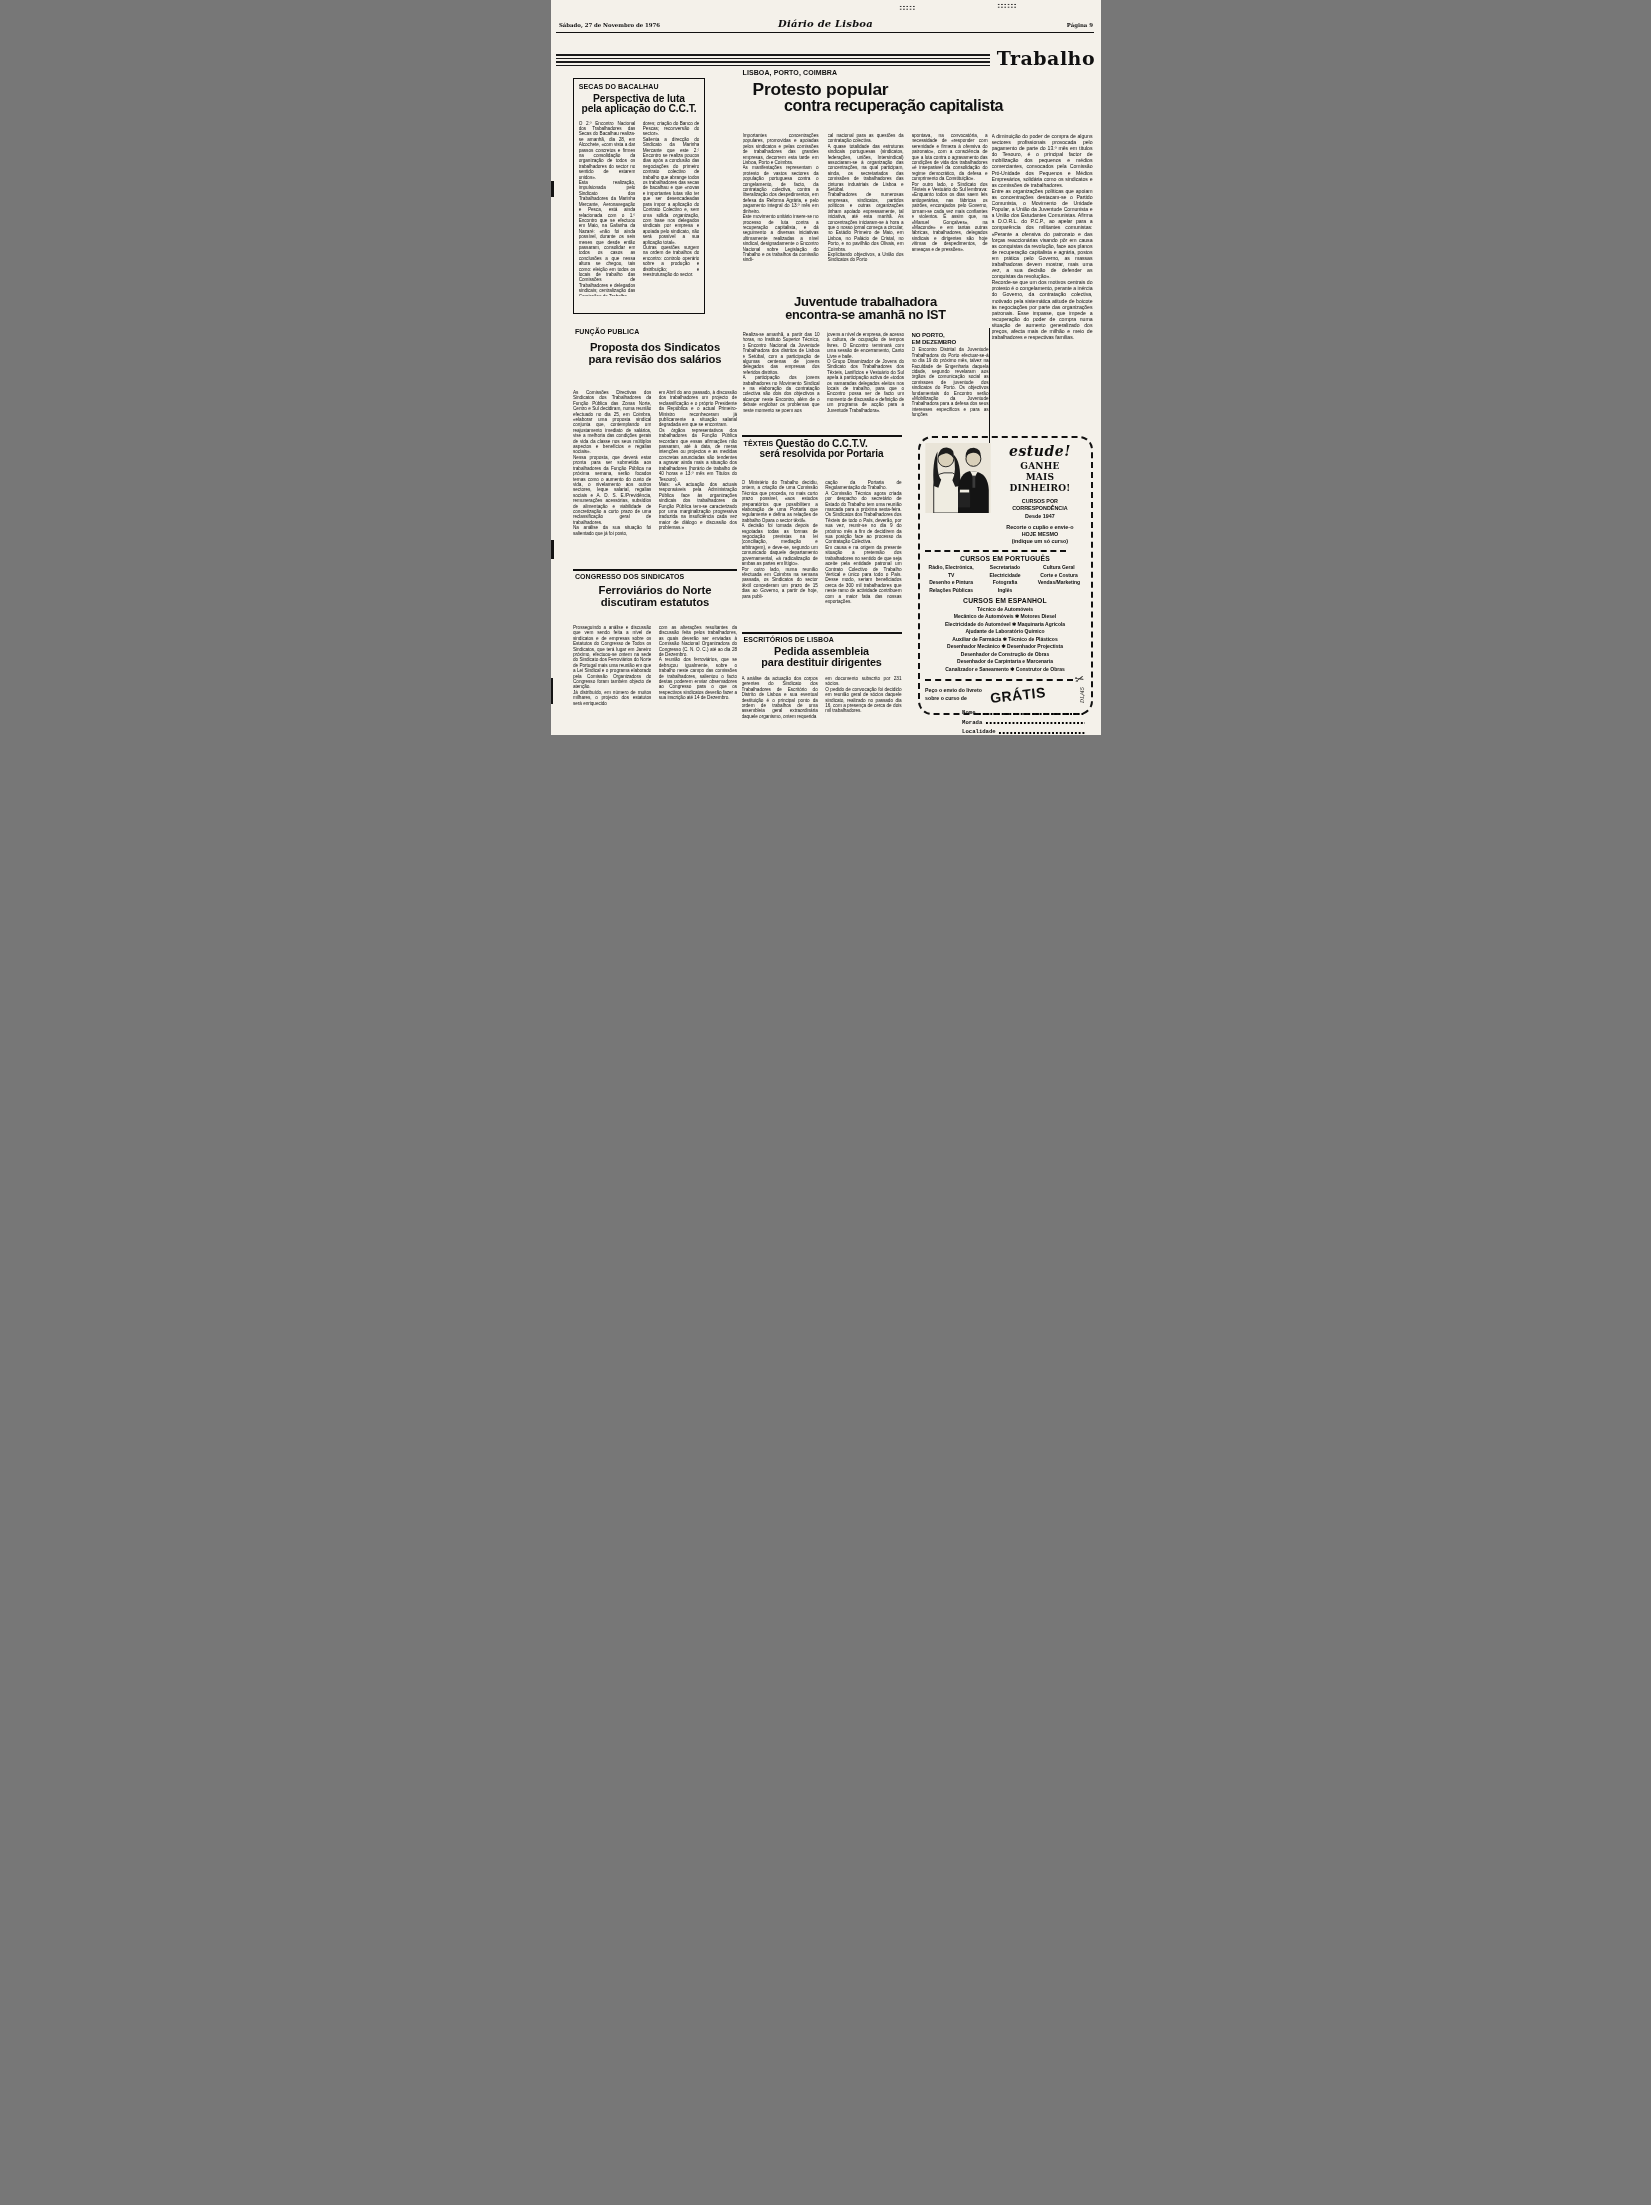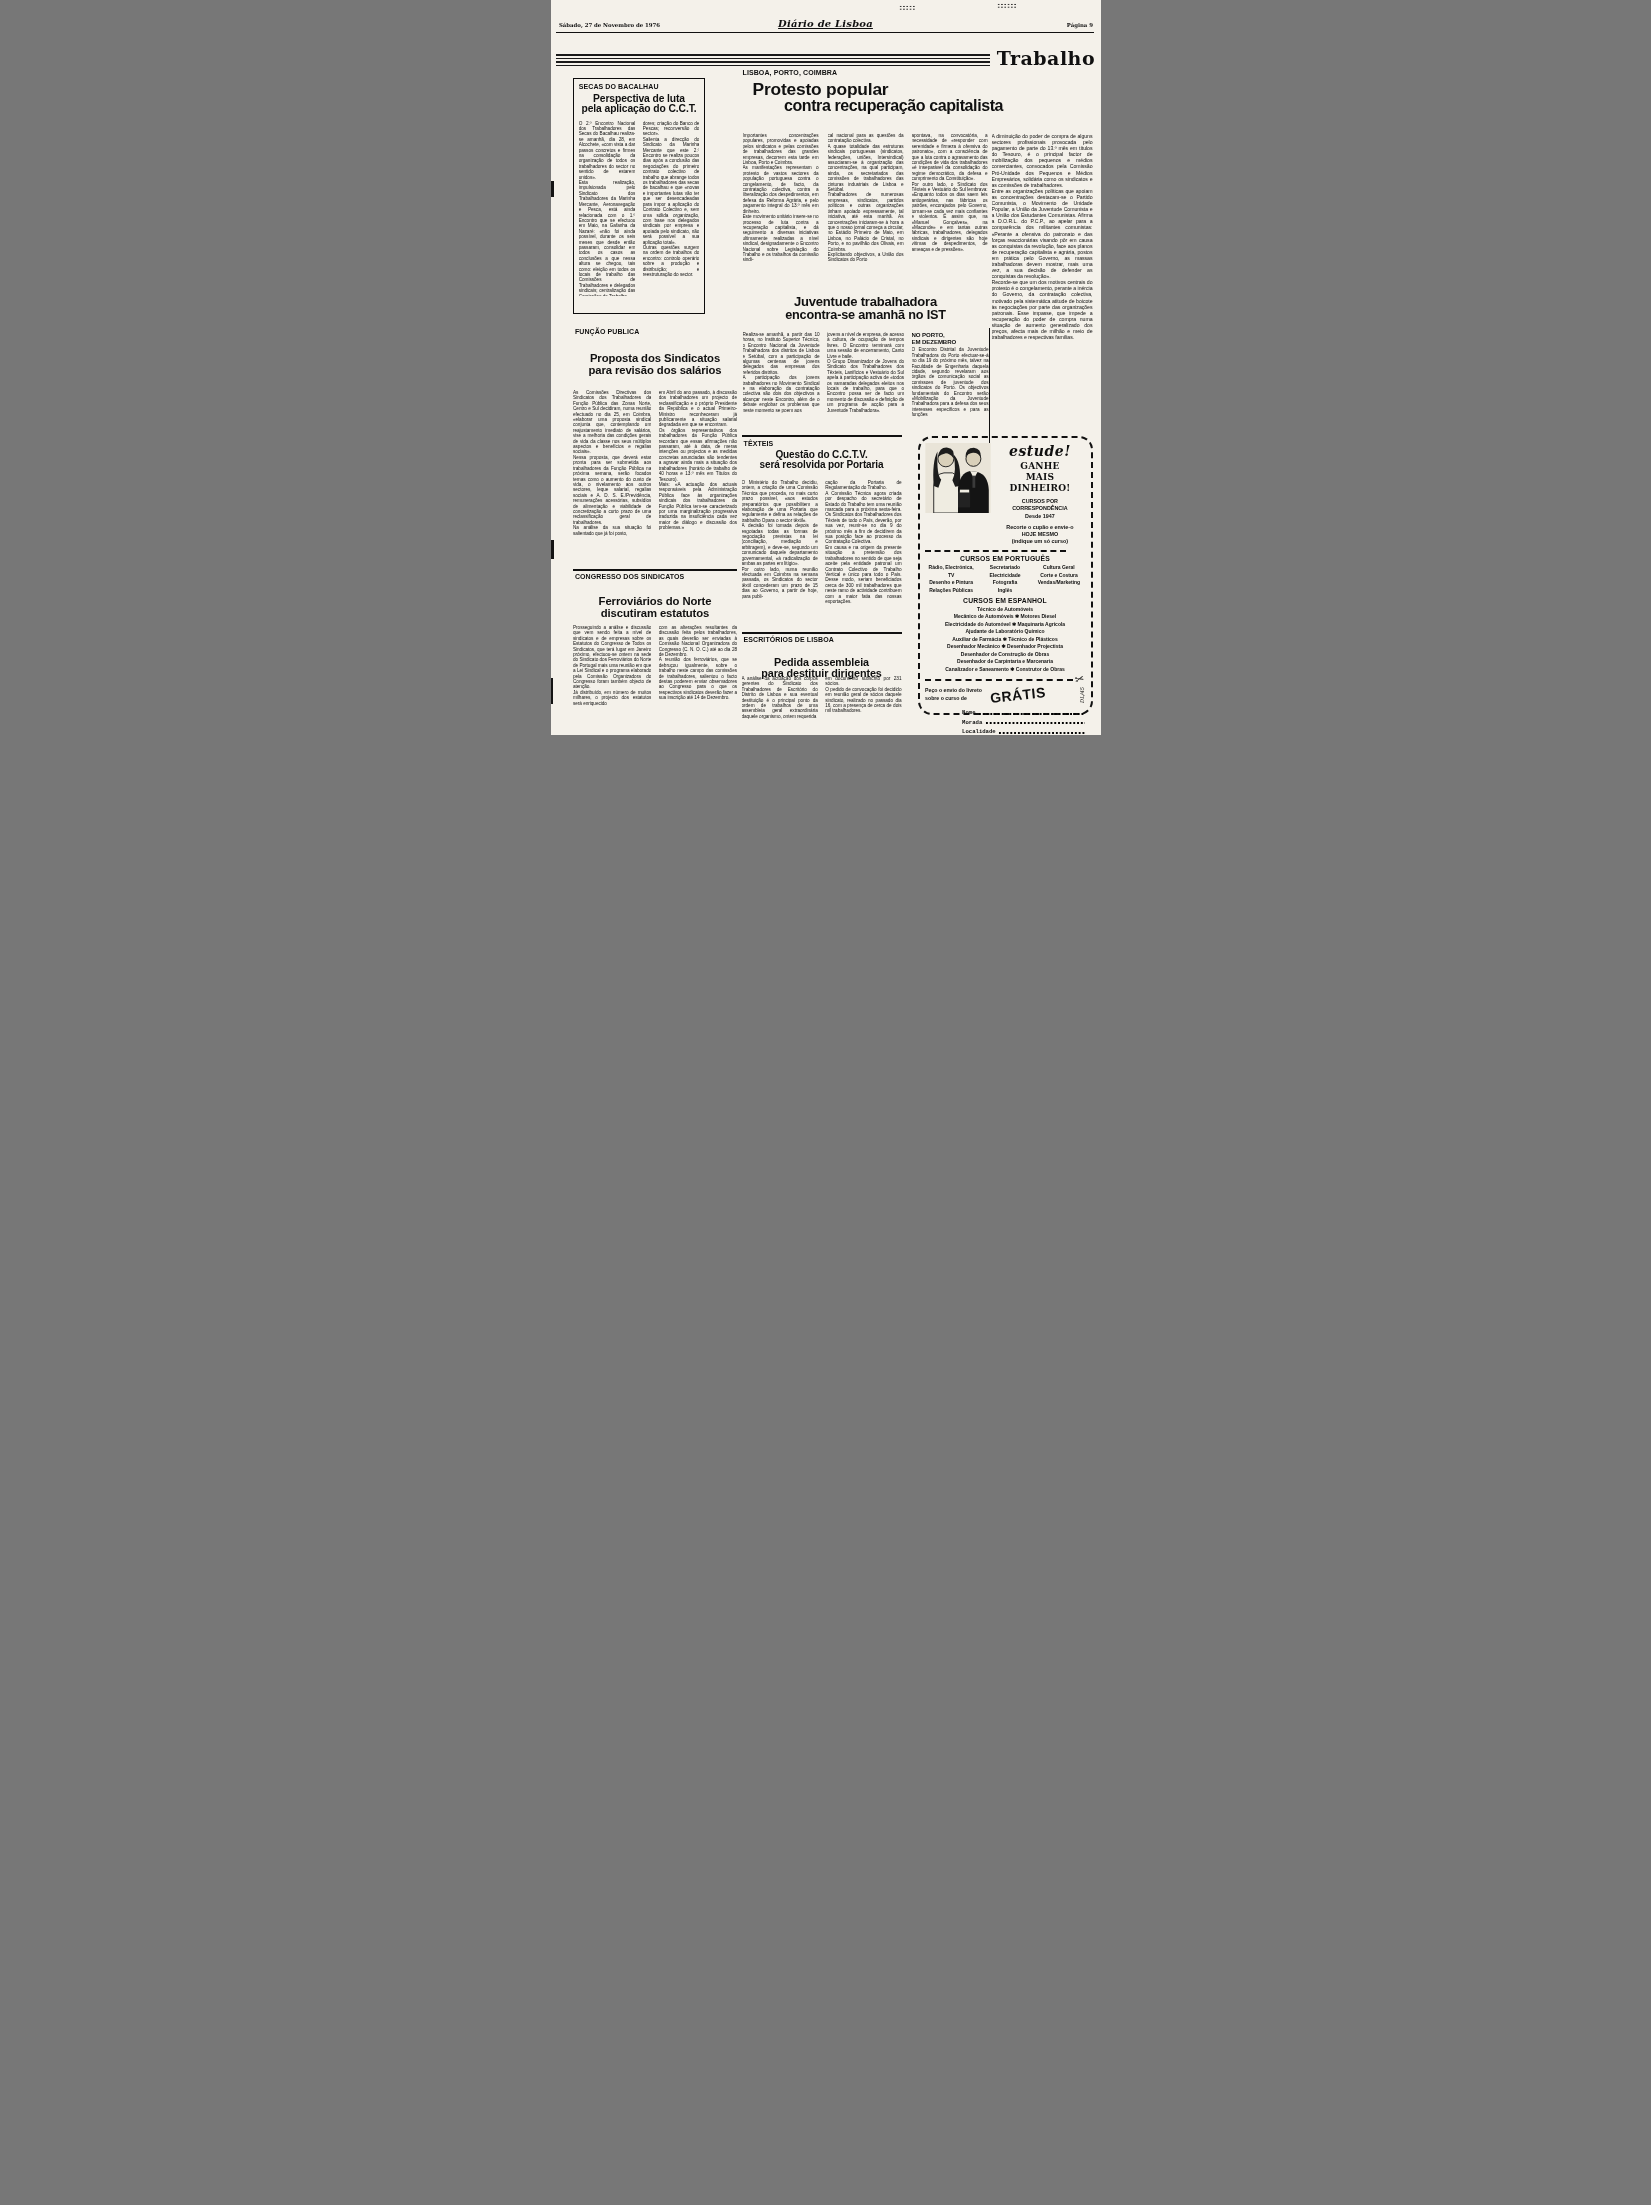--- a/index.html
+++ b/index.html
@@ -1,31 +1,31 @@
 <!DOCTYPE html>
 <html style="font-size:7.5px"><head>
 <meta charset="utf-8">
 <style>
   html,body{margin:0;padding:0;background:#777;}
   .page{position:relative;width:550px;height:735px;margin:0 auto;background:#f4f1ea;color:#101010;
         font-family:"Liberation Sans",sans-serif;overflow:hidden;}
   
   .hdr-date{position:absolute;left:8.4px;top:21.6px;font:bold 5.4px "DejaVu Serif",serif;}
   .hdr-masthead{position:absolute;left:0;right:0;top:18px;text-align:center;
-        font:bold italic 10px "DejaVu Serif",serif;letter-spacing:0.2px;text-decoration:underline;}
+        font:bold italic 10px "DejaVu Serif",serif;letter-spacing:0.2px;}
   .hdr-page{position:absolute;right:7.5px;top:21.6px;font:bold 5.4px "DejaVu Serif",serif;}
   .hdr-rule{position:absolute;left:5.6px;right:6.6px;top:32px;height:0.9px;background:#111;}
   
   .banner{position:absolute;left:5.6px;top:49px;width:539px;height:18px;display:flex;align-items:center;}
   .banner .hatch{flex:1;height:11.3px;margin-top:3.8px;
         background:repeating-linear-gradient(to bottom,#1a1a1a 0 0.5px,transparent 0.5px 1.4px);}
   .banner .word{font:bold 19px "DejaVu Serif",serif;margin-left:6.6px;letter-spacing:0.5px;line-height:1;}
   
   .kicker{font-weight:bold;font-size:7px;letter-spacing:0.1px;}
-  .headline{font-weight:bold;text-align:center;white-space:pre-line;line-height:1.04;letter-spacing:-0.1px;margin-top:11px;}
+  .headline{font-weight:bold;text-align:center;white-space:pre-line;line-height:1.04;letter-spacing:-0.1px;}
   .bodycols{display:flex;gap:7.5px;}
   .col{flex:1;font-size:4.7px;line-height:5.4px;text-align:justify;white-space:pre-line;overflow:hidden;
        letter-spacing:-0.05px;}
   .rule{position:absolute;height:1.6px;background:#111;}
   .vrule{position:absolute;width:0.7px;background:#111;}
   
   .secas-box{position:absolute;left:22.5px;top:78px;width:132px;height:236px;border:1.6px solid #0d0d0d;
         box-sizing:border-box;padding:3.8px 4.7px;}
   .secas-box .headline{font-size:10.3px;margin:3.8px 1.9px 5.6px;}
   

